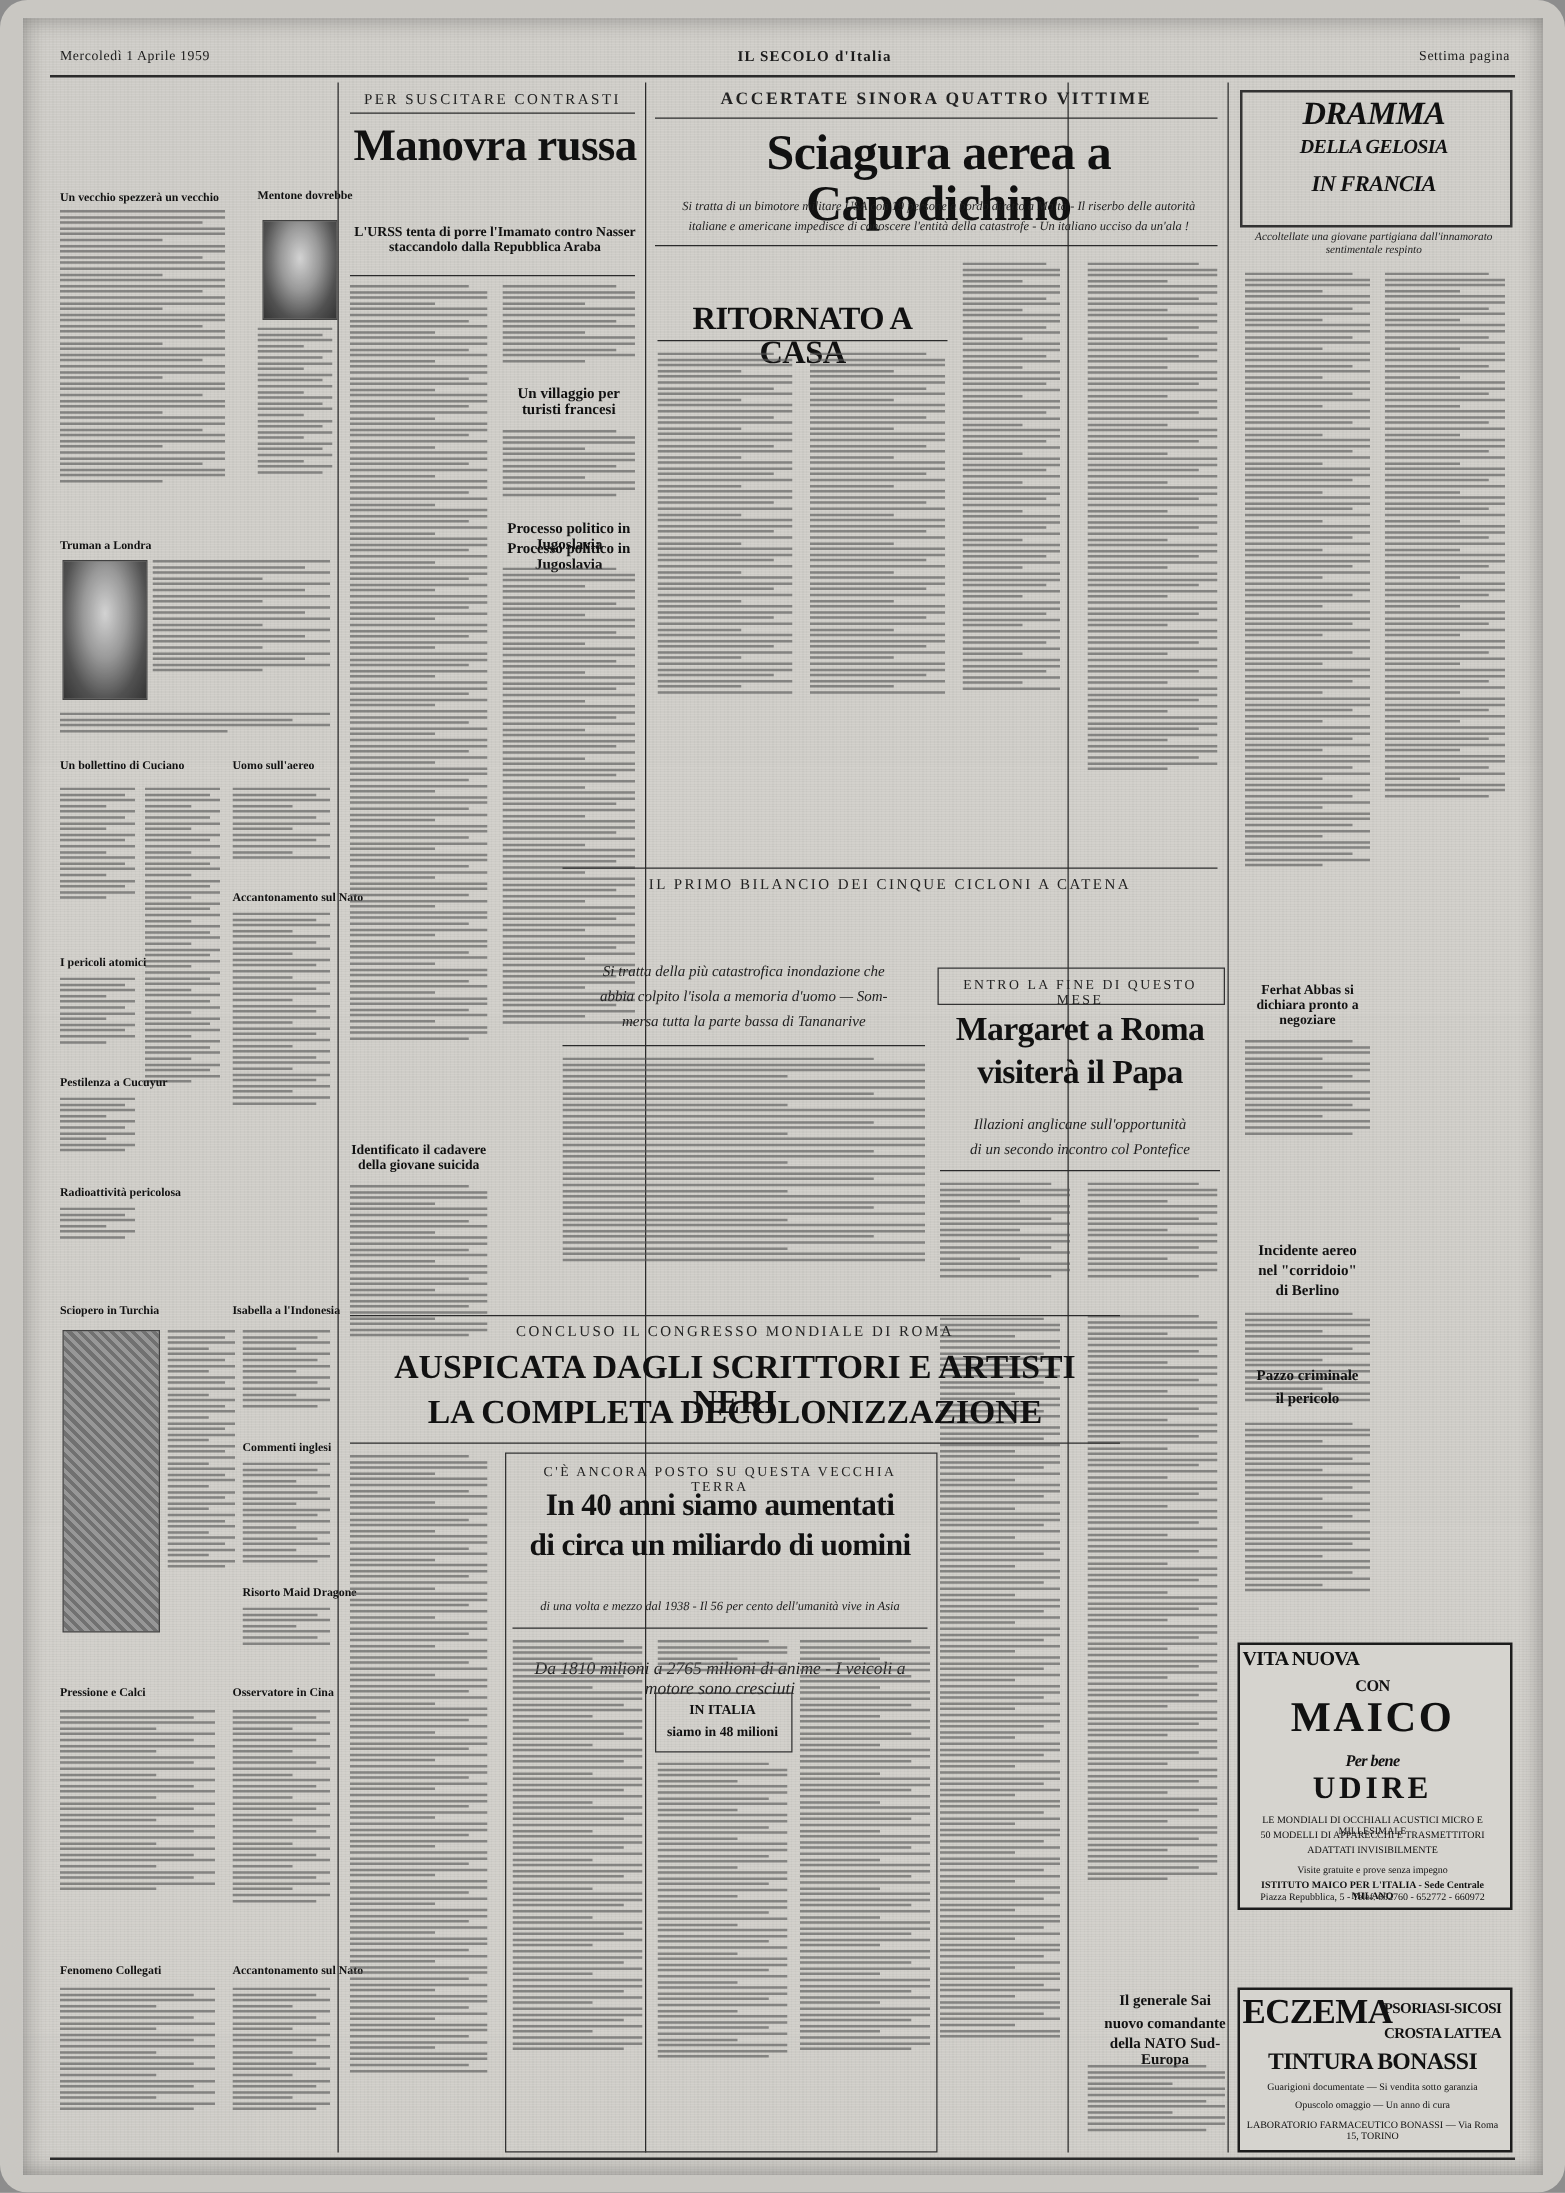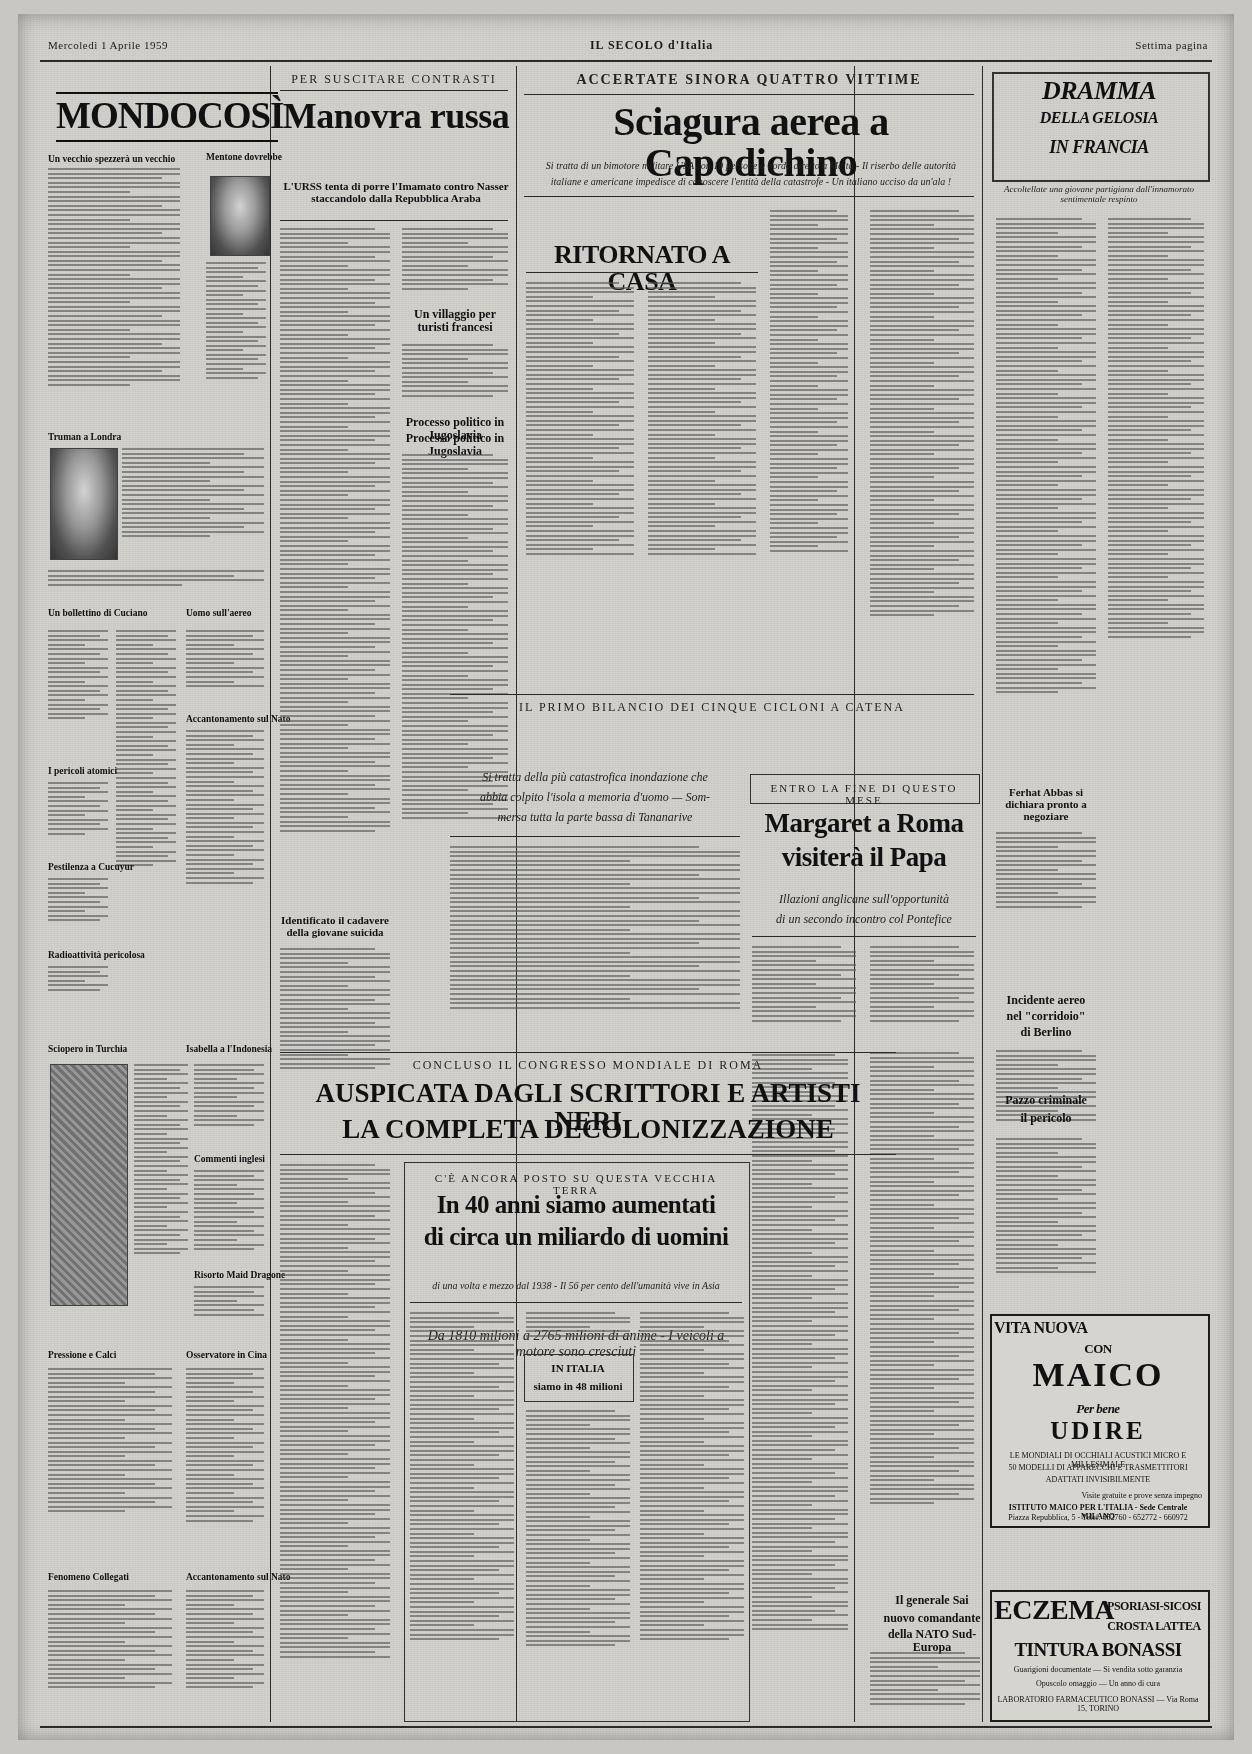--- a/index.html
+++ b/index.html
@@ -2,20 +2,21 @@
 <html><head>
 <meta charset="utf-8">
 <style>
   html,body{margin:0;padding:0;background:#8d8d8d;}
   body{font-family:"Liberation Serif", serif;}
   .page{
     position:relative;
     width:1252px;height:1754px;
     background:#c9c7c2;
     overflow:hidden;
+    border-radius:22px;
   }
   .sheet{
     position:absolute;left:18px;top:14px;width:1216px;height:1726px;
     background:#d2d0cb;
     box-shadow:0 0 18px rgba(0,0,0,.35) inset;
   }
   
   .grain{
     position:absolute;inset:0;
     background-image:
@@ -91,21 +92,20 @@
       <span class="mid">IL SECOLO d'Italia</span>
       <span>Settima pagina</span>
     </div>
     <div class="rule hrule" style="left:22px;top:46px;width:1172px;height:2px;"></div>
 
     <div class="rule vrule" style="left:252px;top:52px;height:1656px;"></div>
     <div class="rule vrule" style="left:498px;top:52px;height:1656px;"></div>
     <div class="rule vrule" style="left:964px;top:52px;height:1656px;"></div>
     <div class="rule vrule" style="left:836px;top:52px;height:1656px;"></div>
 
-    <div class="mondo">MONDOCOSÌ</div>
 
     <div class="minihead" style="left:30px;top:140px;width:140px;">Un vecchio spezzerà un vecchio</div>
     <div class="col-text" style="left:30px;top:154px;width:132px;height:256px;">
       <div class="ln l"></div>
         <div class="ln l"></div>
         <div class="ln m"></div>
         <div class="ln l"></div>
         <div class="ln l"></div>
         <div class="ln s"></div>
       <div class="ln l"></div>
@@ -2162,21 +2162,21 @@
 
     <div class="adbox" style="left:972px;top:1300px;width:216px;height:210px;"></div>
     <div class="hdline" style="left:976px;top:1306px;width:208px;font-size:16px;text-align:left;">VITA NUOVA</div>
     <div class="hdline" style="left:976px;top:1328px;width:208px;font-size:13px;text-align:center;">CON</div>
     <div class="hdline" style="left:976px;top:1344px;width:208px;font-size:34px;text-align:center;letter-spacing:2px;">MAICO</div>
     <div class="hdline ital" style="left:976px;top:1388px;width:208px;font-size:13px;text-align:center;">Per bene</div>
     <div class="hdline" style="left:976px;top:1404px;width:208px;font-size:25px;text-align:center;letter-spacing:3px;">UDIRE</div>
     <div class="small-head tiny" style="left:976px;top:1438px;width:208px;font-weight:normal;">LE MONDIALI DI OCCHIALI ACUSTICI MICRO E MILLESIMALE</div>
     <div class="small-head tiny" style="left:976px;top:1450px;width:208px;font-weight:normal;">50 MODELLI DI APPARECCHI E TRASMETTITORI</div>
     <div class="small-head tiny" style="left:976px;top:1462px;width:208px;font-weight:normal;">ADATTATI INVISIBILMENTE</div>
-    <div class="small-head tiny" style="left:976px;top:1478px;width:208px;font-weight:normal;text-align:right;">Visite gratuite e prove senza impegno</div>
+    <div class="small-head tiny" style="left:976px;top:1478px;width:208px;font-weight:normal;">Visite gratuite e prove senza impegno</div>
     <div class="small-head tiny" style="left:976px;top:1490px;width:208px;font-weight:bold;">ISTITUTO MAICO PER L'ITALIA - Sede Centrale MILANO</div>
     <div class="small-head tiny" style="left:976px;top:1500px;width:208px;font-weight:normal;">Piazza Repubblica, 5 - Telef. 652760 - 652772 - 660972</div>
 
     <div class="adbox" style="left:972px;top:1576px;width:216px;height:128px;"></div>
     <div class="hdline" style="left:976px;top:1582px;width:110px;font-size:28px;text-align:left;">ECZEMA</div>
     <div class="hdline" style="left:1086px;top:1586px;width:100px;font-size:12px;text-align:center;">PSORIASI-SICOSI</div>
     <div class="hdline" style="left:1086px;top:1606px;width:100px;font-size:12px;text-align:center;">CROSTA LATTEA</div>
     <div class="hdline" style="left:976px;top:1626px;width:208px;font-size:19px;text-align:center;">TINTURA BONASSI</div>
     <div class="small-head tiny" style="left:976px;top:1652px;width:208px;font-weight:normal;">Guarigioni documentate — Si vendita sotto garanzia</div>
     <div class="small-head tiny" style="left:976px;top:1666px;width:208px;font-weight:normal;">Opuscolo omaggio — Un anno di cura</div>

